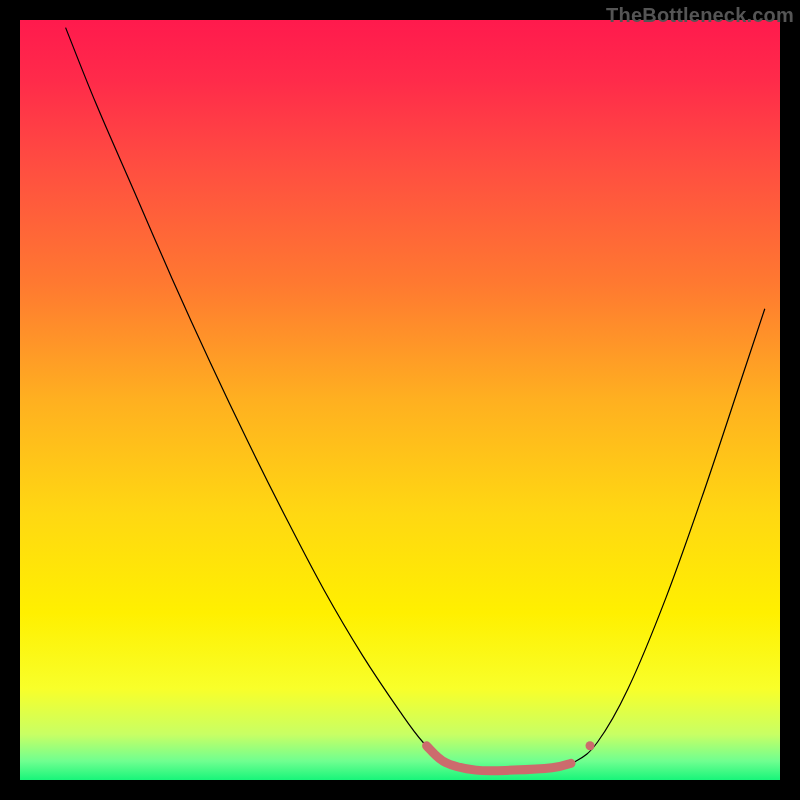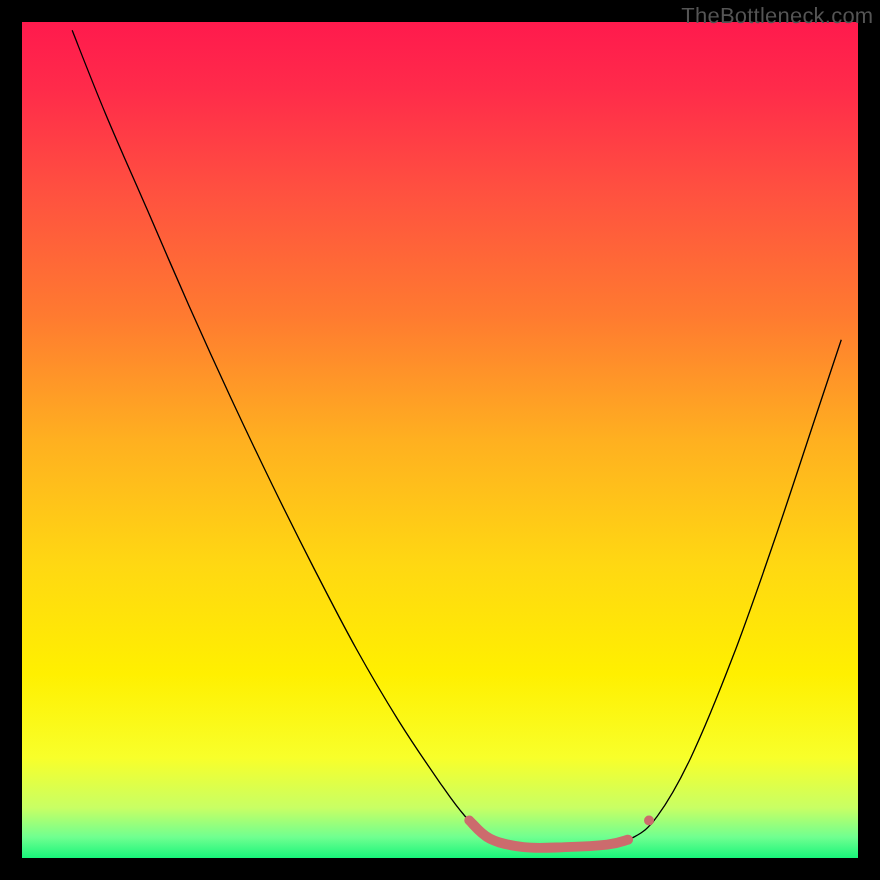--- a/index.html
+++ b/index.html
@@ -25,21 +25,21 @@
     top: 20px;
     width: 760px;
     height: 760px;
   }
   .watermark {
     position: absolute;
     top: 4px;
     right: 6px;
     color: #555;
     font-size: 20px;
-    font-weight: 400;
+    font-weight: 700;
     letter-spacing: 0.2px;
     user-select: none;
   }
 </style>
 </head>
 <body>
 
 <div class="frame"></div>
 
 <svg class="plot" viewBox="0 0 760 760" preserveAspectRatio="none">

